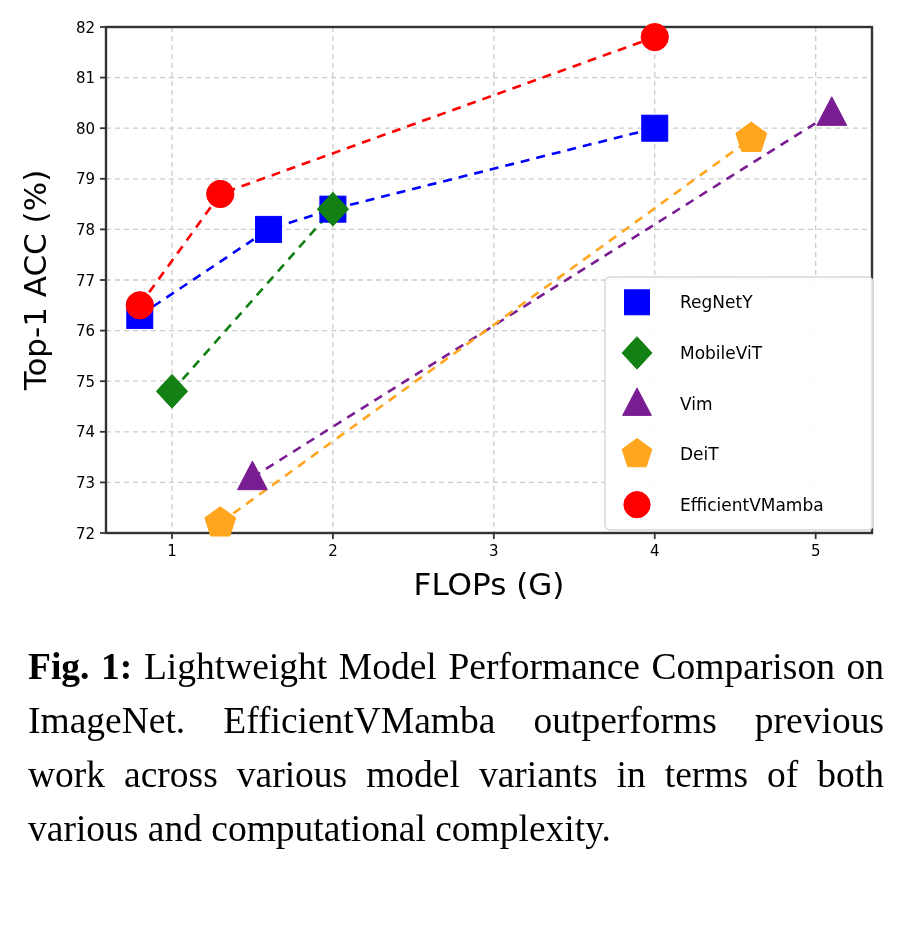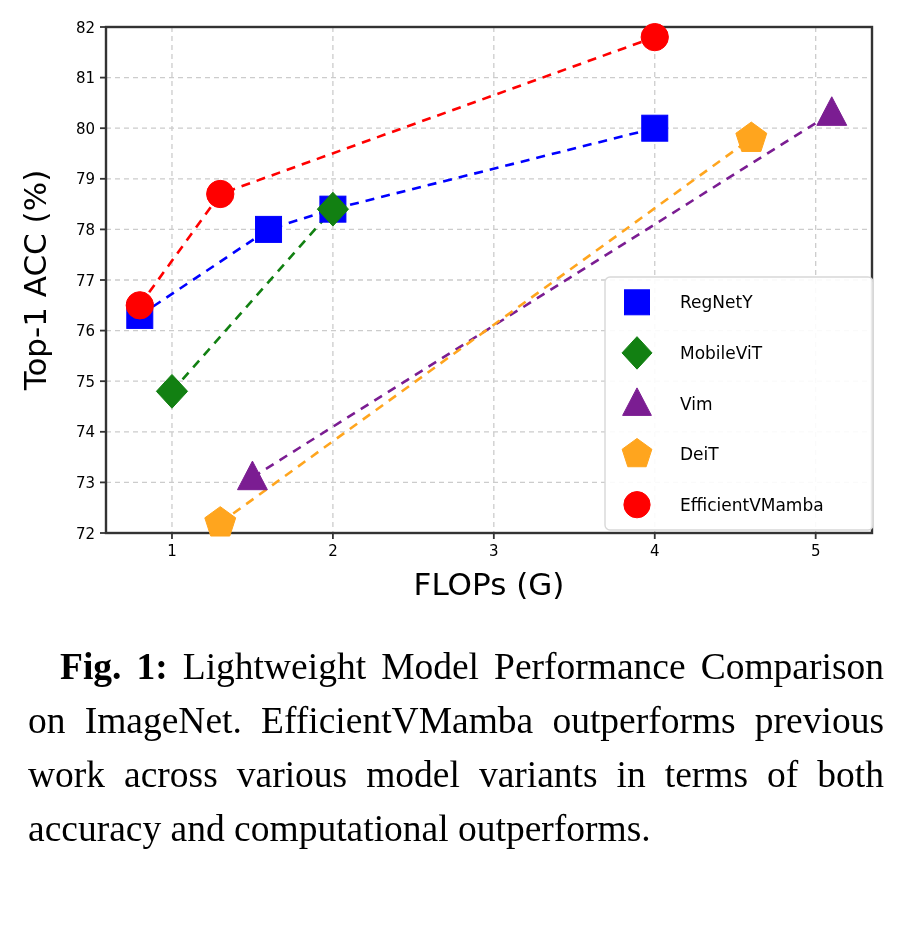--- a/index.html
+++ b/index.html
@@ -55,21 +55,20 @@
     width: 856px;
     font-family: "Liberation Serif", serif;
     font-size: 37.5px;
     line-height: 54px;
     color: #000000;
     text-align: justify;
     text-justify: inter-word;
   }
   #caption .fig-tag {
     font-weight: bold;
-    margin-left: 32px;
   }
   #caption-body {
     text-align: justify;
   }
 </style>
 </head>
 <body>
 
 <div id="page">
 
@@ -164,16 +163,16 @@
           <text x="680" y="409.5" class="legend-label">Vim</text>
           <polygon points="637,438.475 651.8602580671118,449.2716094628915 646.1841445670699,466.74089053710856 627.8158554329301,466.74089053710856 622.1397419328882,449.2716094628915" fill="#ffa51e" stroke="#ffa51e"></polygon>
           <text x="680" y="460.1" class="legend-label">DeiT</text>
           <circle cx="637" cy="504.70000000000005" r="13.125" fill="#ff0000" stroke="#ff0000"></circle>
           <text x="680" y="510.70000000000005" class="legend-label">EfficientVMamba</text>
         </g>
     </svg>
   </div>
 
   <div id="caption">
-    <span class="fig-tag">Fig. 1:</span><span> </span><span id="caption-body">Lightweight Model Performance Comparison on ImageNet. EfficientVMamba outperforms previous work across various model variants in terms of both accuracy and computational outperforms.</span>
+    <span class="fig-tag">Fig. 1:</span><span> </span><span id="caption-body">Lightweight Model Performance Comparison on ImageNet. EfficientVMamba outperforms previous work across various model variants in terms of both various and computational complexity.</span>
   </div>
 
 </div>
 
 </body></html>

